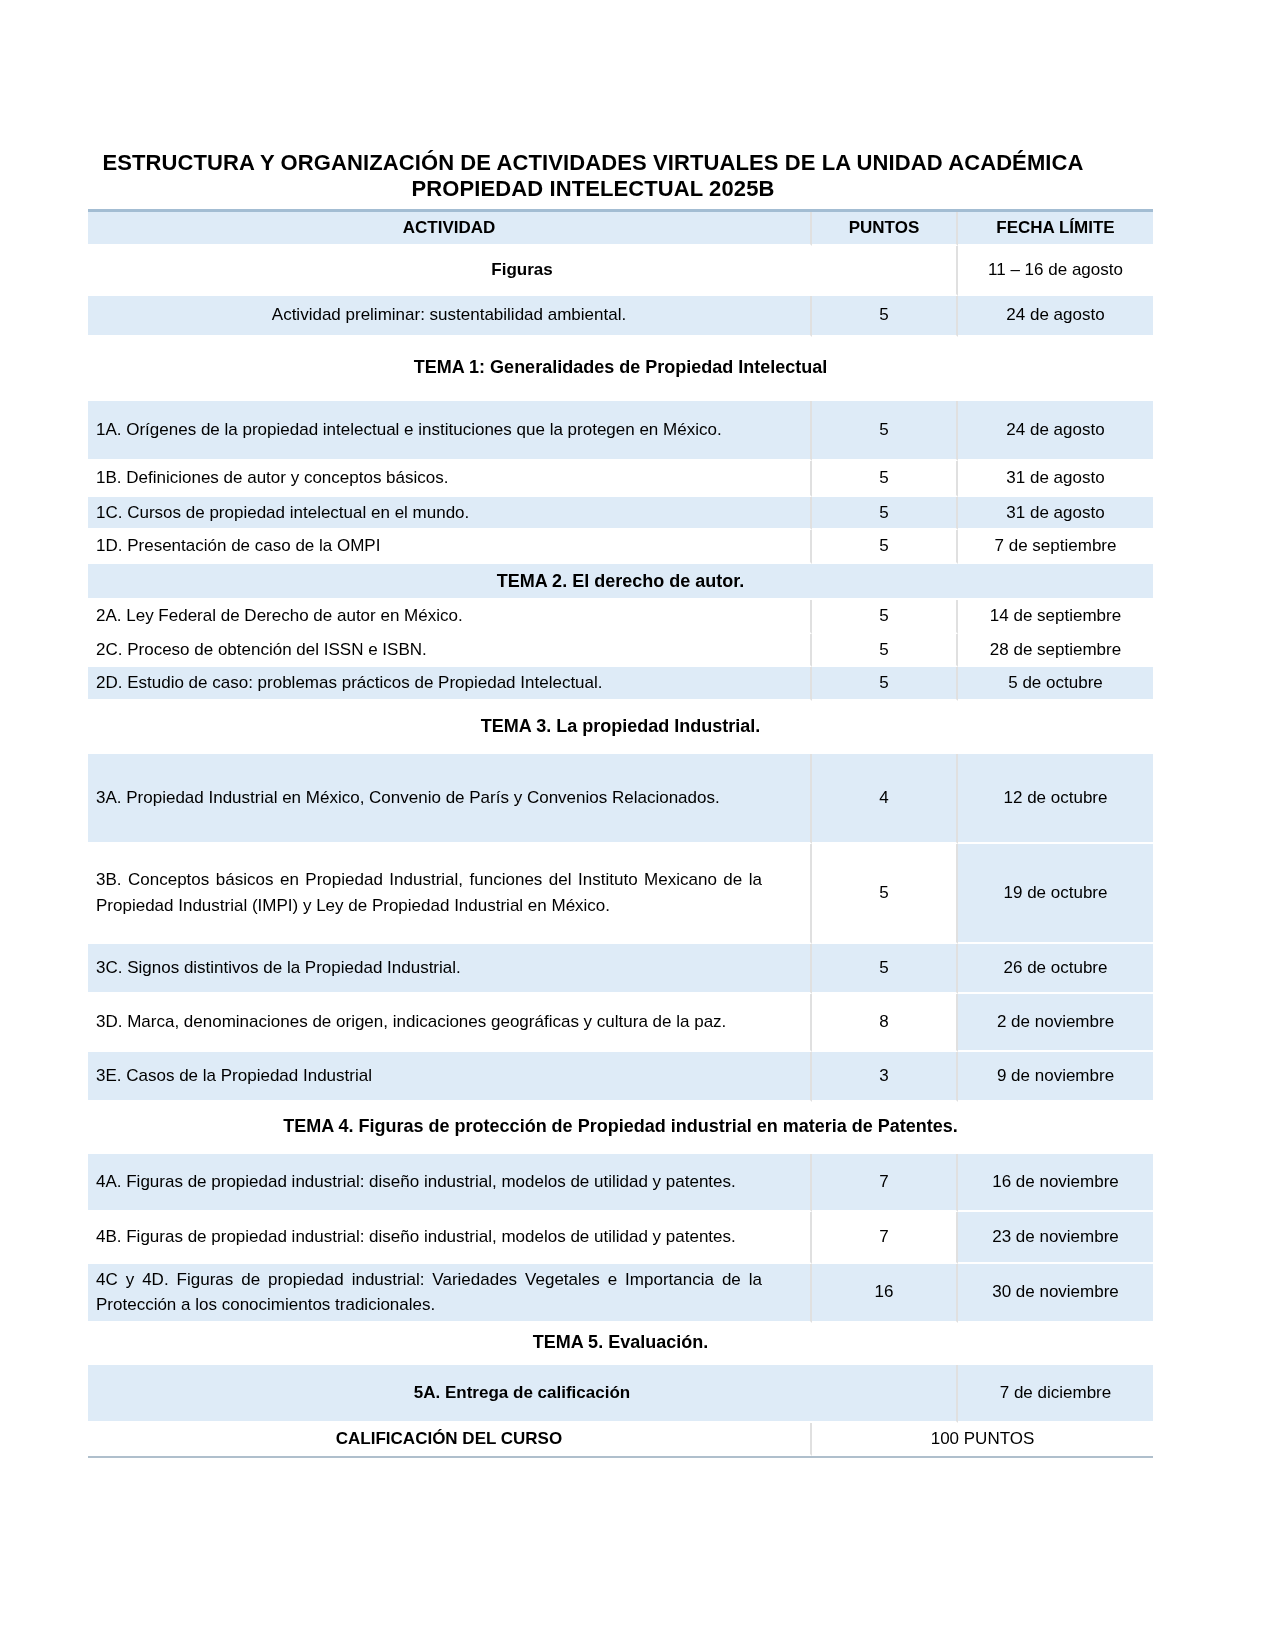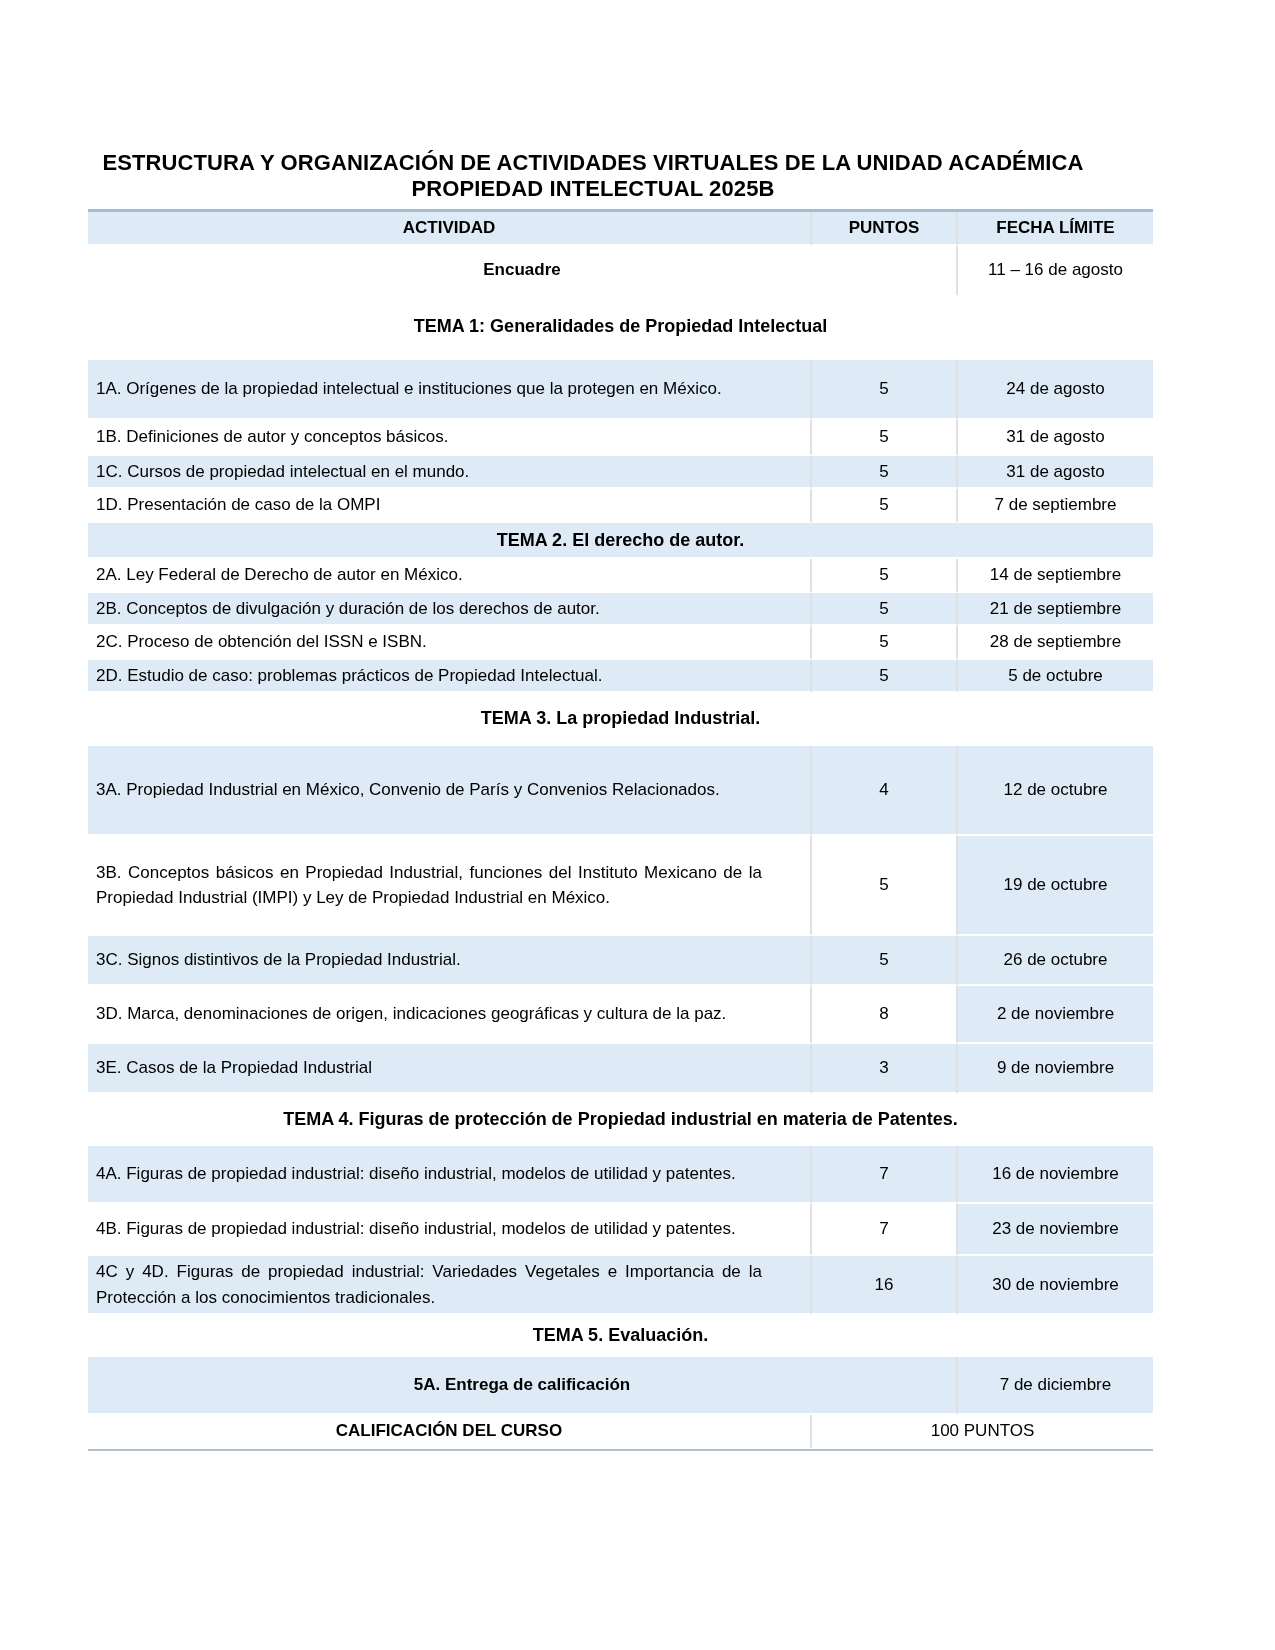--- a/index.html
+++ b/index.html
@@ -84,22 +84,27 @@
       <col class="col-puntos">
       <col class="col-fecha">
     </colgroup>
     <tbody data-name="activities-table-body">
         <tr data-name="header-row" class="row-blue" style="height: 30px;">
           <td data-name="column-header" class="align-center bold">ACTIVIDAD</td>
           <td data-name="column-header" class="align-center bold">PUNTOS</td>
           <td data-name="column-header" class="align-center bold">FECHA LÍMITE</td>
         </tr>
         <tr data-name="row-encuadre" class="row-white" style="height: 50px;">
-          <td colspan="2" data-name="activity-cell" class="align-center bold">Encuadre</td>
+          <td colspan="2" data-name="activity-cell" class="align-center bold">Figuras</td>
           <td data-name="date-cell" class="align-center">11 – 16 de agosto</td>
+        </tr>
+        <tr data-name="row-actividad-preliminar" class="row-blue" style="height: 41px;">
+          <td data-name="activity-cell" class="align-center">Actividad preliminar: sustentabilidad ambiental.</td>
+          <td data-name="points-cell" class="align-center">5</td>
+          <td data-name="date-cell" class="align-center">24 de agosto</td>
         </tr>
         <tr data-name="section-tema-1" class="row-white" style="height: 64px;">
           <td colspan="3" data-name="section-heading-cell" class="align-center bold">TEMA 1: Generalidades de Propiedad Intelectual</td>
         </tr>
         <tr data-name="row-1a" class="row-blue" style="height: 60px;">
           <td data-name="activity-cell" class="align-left">1A. Orígenes de la propiedad intelectual e instituciones que la protegen en México.</td>
           <td data-name="points-cell" class="align-center">5</td>
           <td data-name="date-cell" class="align-center">24 de agosto</td>
         </tr>
         <tr data-name="row-1b" class="row-white" style="height: 36px;">
@@ -117,25 +122,20 @@
           <td data-name="points-cell" class="align-center">5</td>
           <td data-name="date-cell" class="align-center">7 de septiembre</td>
         </tr>
         <tr data-name="section-tema-2" class="row-blue" style="height: 36px;">
           <td colspan="3" data-name="section-heading-cell" class="align-center bold">TEMA 2. El derecho de autor.</td>
         </tr>
         <tr data-name="row-2a" class="row-white" style="height: 31px;">
           <td data-name="activity-cell" class="align-left">2A. Ley Federal de Derecho de autor en México.</td>
           <td data-name="points-cell" class="align-center">5</td>
           <td data-name="date-cell" class="align-center">14 de septiembre</td>
-        </tr>
-        <tr data-name="row-2b" class="row-blue" style="height: 30px;">
-          <td data-name="activity-cell" class="align-left">2B. Conceptos de divulgación y duración de los derechos de autor.</td>
-          <td data-name="points-cell" class="align-center">5</td>
-          <td data-name="date-cell" class="align-center">21 de septiembre</td>
         </tr>
         <tr data-name="row-2c" class="row-white" style="height: 27px;">
           <td data-name="activity-cell" class="align-left">2C. Proceso de obtención del ISSN e ISBN.</td>
           <td data-name="points-cell" class="align-center">5</td>
           <td data-name="date-cell" class="align-center">28 de septiembre</td>
         </tr>
         <tr data-name="row-2d" class="row-blue" style="height: 32px;">
           <td data-name="activity-cell" class="align-left">2D. Estudio de caso: problemas prácticos de Propiedad Intelectual.</td>
           <td data-name="points-cell" class="align-center">5</td>
           <td data-name="date-cell" class="align-center">5 de octubre</td>

